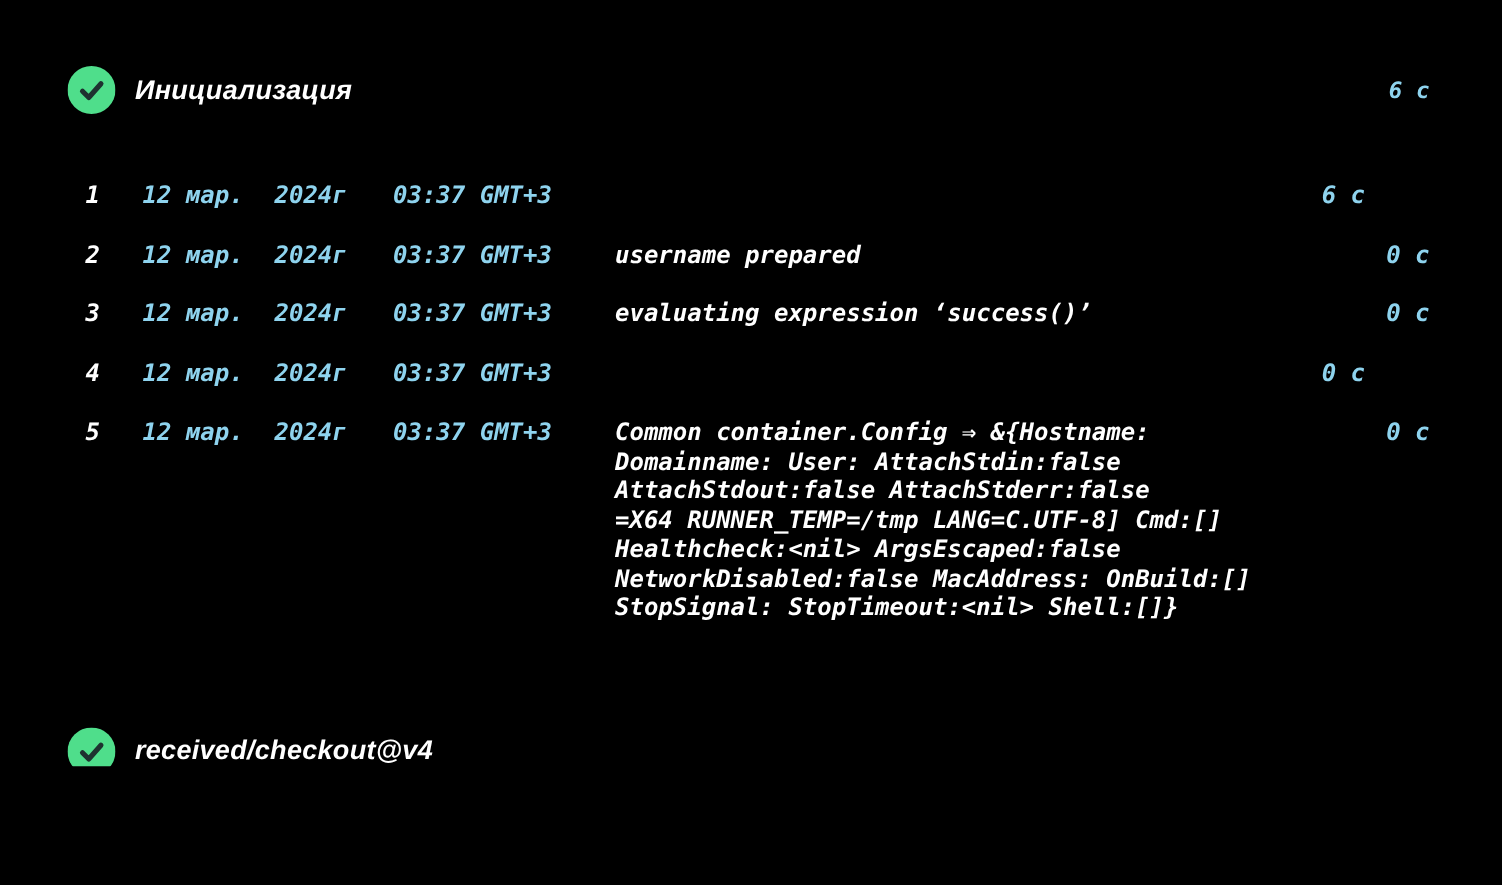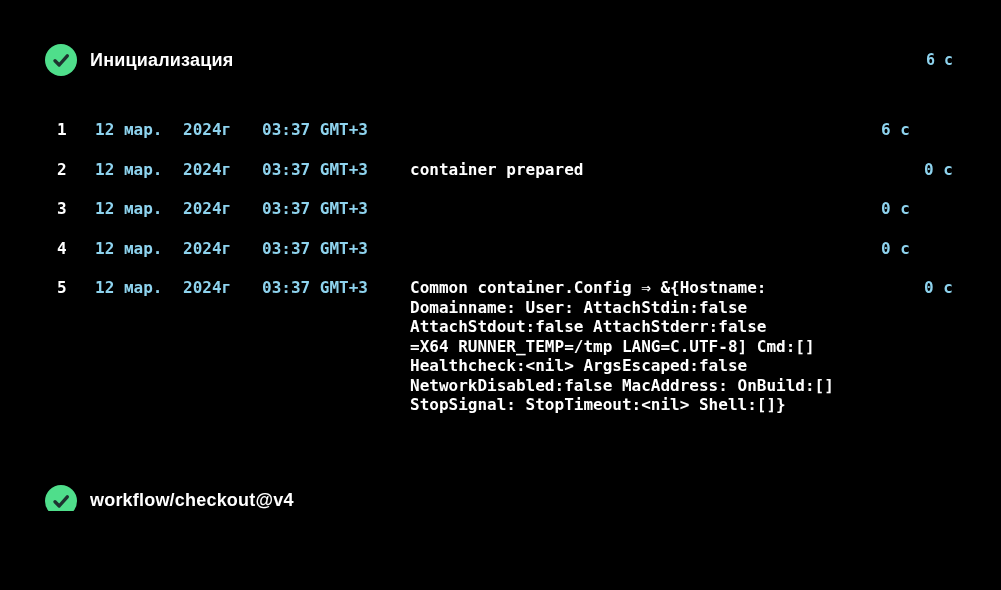--- a/index.html
+++ b/index.html
@@ -11,20 +11,21 @@
   }
   * { margin: 0; padding: 0; box-sizing: border-box; }
   html, body { background: var(--background); }
   .page {
     position: relative;
     width: 1001px;
     height: 511px;
     background: var(--background);
     overflow: hidden;
     font-family: "DejaVu Sans Mono", monospace;
+    font-style: italic;
   }
   .section-header {
     display: flex;
     align-items: center;
     padding: 0 48px 0 45px;
     height: 32px;
     cursor: pointer;
   }
   .section-header-top { margin-top: 44px; }
   .section-header-bottom { margin-top: 70px; }
@@ -86,28 +87,29 @@
     <span class="cell date">12 мар.</span>
     <span class="cell year">2024г</span>
     <span class="cell time">03:37 GMT+3</span>
     <span class="cell duration">6 с</span>
   </div>
       <div class="log-row">
     <span class="cell num">2</span>
     <span class="cell date">12 мар.</span>
     <span class="cell year">2024г</span>
     <span class="cell time">03:37 GMT+3</span>
-    <span class="cell message">container prepared</span>
+    <span class="cell message">username prepared</span>
     <span class="cell duration">0 с</span>
   </div>
       <div class="log-row">
     <span class="cell num">3</span>
     <span class="cell date">12 мар.</span>
     <span class="cell year">2024г</span>
     <span class="cell time">03:37 GMT+3</span>
+    <span class="cell message">evaluating expression ‘success()’</span>
     <span class="cell duration">0 с</span>
   </div>
       <div class="log-row">
     <span class="cell num">4</span>
     <span class="cell date">12 мар.</span>
     <span class="cell year">2024г</span>
     <span class="cell time">03:37 GMT+3</span>
     <span class="cell duration">0 с</span>
   </div>
       <div class="log-row">
@@ -126,17 +128,17 @@
   </div>
     </div>
 
   <div class="section-header section-header-bottom">
     <span class="status-icon">
       <svg width="32" height="32" viewBox="0 0 32 32">
         <circle class="icon-circle" cx="16" cy="16" r="16"></circle>
         <path class="icon-check" d="M10 16.8 L14.2 21 L22.3 11.8" fill="none" stroke-width="3.4" stroke-linecap="round" stroke-linejoin="round"></path>
       </svg>
     </span>
-    <span class="section-title">workflow/checkout@v4</span>
+    <span class="section-title">received/checkout@v4</span>
     <span class="section-duration"></span>
   </div>
 
 </div>
 
 </body></html>

